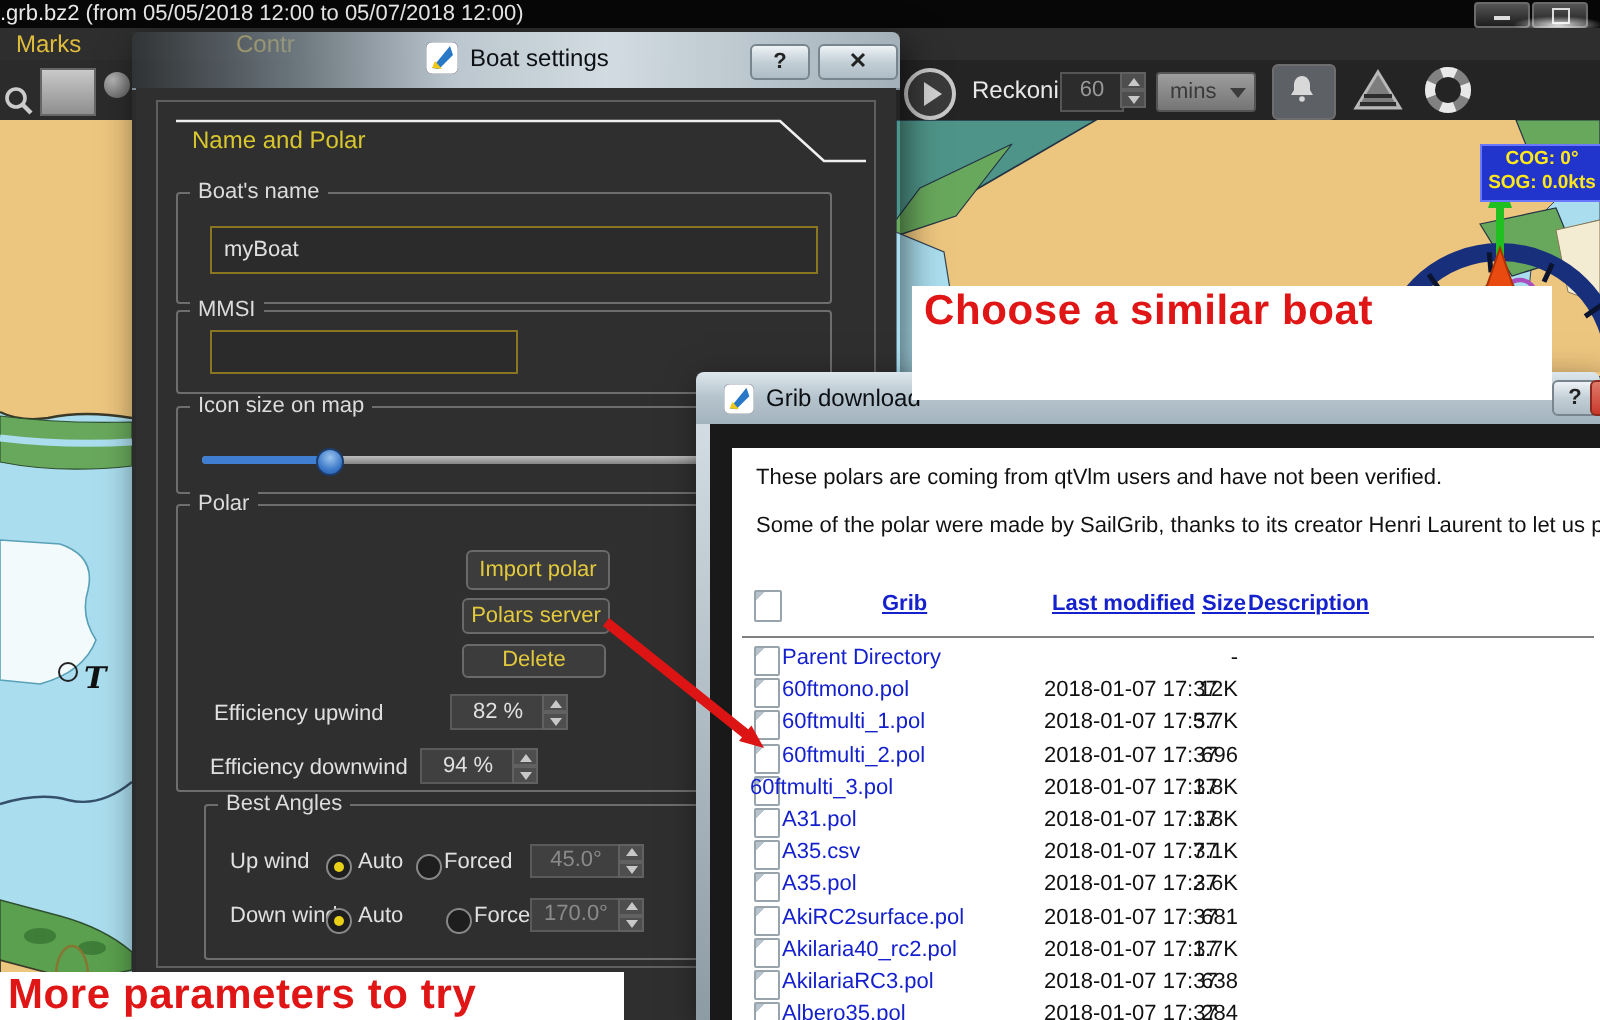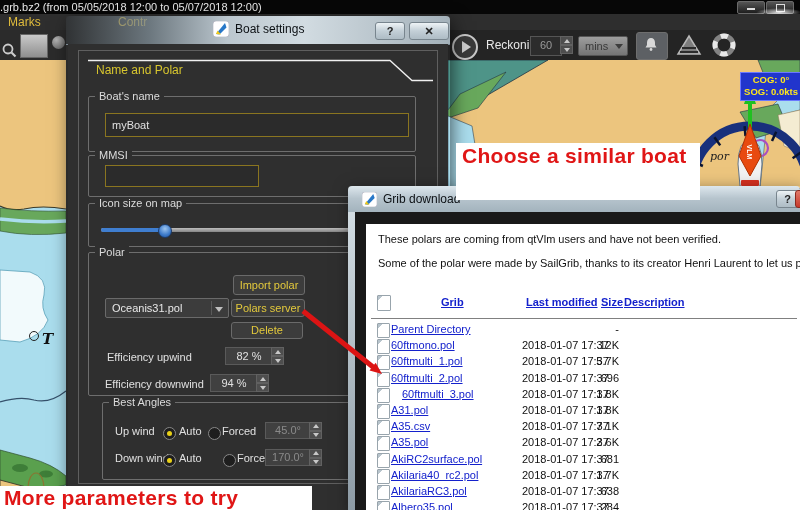--- a/index.html
+++ b/index.html
@@ -76,21 +76,21 @@
   .spinbox{background:#404040;border:1px solid #5a5a5a;color:#e0e0e0;font-size:11px;text-align:center;}
   .spinbox.dim{color:#8a8a8a;}
   .radio{width:11px;height:11px;border-radius:50%;border:1px solid #888;background:#1e1e1e;}
   .radio.checked::after{content:'';position:absolute;left:3px;top:3px;width:5px;height:5px;
             border-radius:50%;background:#e8d018;}
   
   .gb-body{left:0;top:26px;width:452px;height:298px;background:#191919;}
   .gb-glassleft{left:0;top:26px;width:7px;height:298px;background:linear-gradient(180deg,#d2dce2,#8d9ba5);}
   .gb-panel{left:18px;top:38px;width:434px;height:286px;background:#ffffff;color:#111;font-size:11px;}
   .gb-notice{white-space:nowrap;}
-  .link{color:#1421cc;text-decoration:underline;white-space:nowrap;}
+  .link{color:#1421cc;white-space:nowrap;}
   .thead{color:#1421cc;font-weight:bold;text-decoration:underline;white-space:nowrap;}
   .ficon{width:11px;height:13px;background:linear-gradient(135deg,#b8c4cc 0 3px,#fff 3px);
          border:1px solid #98a4ac;border-radius:1px;}
   .frow{position:relative;height:16.2px;}
   .fmod{position:absolute;left:156px;top:1px;white-space:nowrap;}
   .fsize{position:absolute;left:190px;top:1px;width:63px;text-align:right;white-space:nowrap;}
   .hr-line{border-top:1px solid #808080;height:0;}
   .x-red{background:linear-gradient(#e07a6a,#c8392b);border:1px solid #8a2a20;border-radius:3px 0 0 3px;}
   
   .note-box{background:#ffffff;z-index:30;}
@@ -242,25 +242,20 @@
     <div class="abs grp" style="left:22px;top:187px;width:326px;height:42px;">
       <span class="grp-label">Icon size on map</span>
       <div class="abs slider-track" style="left:12px;top:24px;width:250px;height:4px;"></div>
       <div class="abs slider-fill" style="left:12px;top:24px;width:62px;height:4px;"></div>
       <div class="abs slider-handle" style="left:69px;top:20px;width:12px;height:12px;"></div>
     </div>
 
     <div class="abs grp" style="left:22px;top:236px;width:326px;height:142px;">
       <span class="grp-label">Polar</span>
       <div class="abs yellow-btn" style="left:144px;top:22px;width:70px;height:18px;line-height:18px;">Import polar</div>
-      <div class="abs dk-select" style="left:16px;top:45px;width:116px;height:18px;line-height:18px;">
-        <span>Oceanis31.pol</span>
-        <div class="sel-sep"></div>
-        <div class="sel-arrow"></div>
-      </div>
       <div class="abs yellow-btn" style="left:142px;top:46px;width:72px;height:16px;line-height:16px;">Polars server</div>
       <div class="abs yellow-btn" style="left:142px;top:69px;width:70px;height:15px;line-height:15px;">Delete</div>
       <span class="abs dk-label" style="left:18px;top:98px;">Efficiency upwind</span>
       <div class="abs spinbox" style="left:136px;top:94px;width:46px;height:16px;line-height:16px;">82 %</div>
       <div class="abs spincol" style="left:182px;top:94px;height:18px;">
         <div class="sa-up"></div>
         <div class="sa-dn"></div>
       </div>
       <span class="abs dk-label" style="left:16px;top:125px;">Efficiency downwind</span>
       <div class="abs spinbox" style="left:121px;top:121px;width:46px;height:16px;line-height:16px;">94 %</div>
@@ -342,21 +337,21 @@
 
     <div class="frow">
       <div class="abs ficon" style="left:11px;top:1px;"></div>
       <span class="abs link" style="left:25px;top:1px;">60ftmulti_2.pol</span>
       <span class="fmod">2018-01-07 17:37</span>
       <span class="fsize">696</span>
     </div>
 
     <div class="frow">
       <div class="abs ficon" style="left:11px;top:1px;"></div>
-      <span class="abs link" style="left:36px;top:1px;">60ftmulti_3.pol</span>
+      <span class="abs link" style="left:9px;top:1px;">60ftmulti_3.pol</span>
       <span class="fmod">2018-01-07 17:37</span>
       <span class="fsize">1.8K</span>
     </div>
 
     <div class="frow">
       <div class="abs ficon" style="left:11px;top:1px;"></div>
       <span class="abs link" style="left:25px;top:1px;">A31.pol</span>
       <span class="fmod">2018-01-07 17:37</span>
       <span class="fsize">1.8K</span>
     </div>
@@ -400,21 +395,21 @@
       <div class="abs ficon" style="left:11px;top:1px;"></div>
       <span class="abs link" style="left:25px;top:1px;">Albero35.pol</span>
       <span class="fmod">2018-01-07 17:37</span>
       <span class="fsize">284</span>
     </div>
   </div>
       </div>
     </div>
   </div>
 
-  <div class="abs note-box" style="left:456px;top:143px;width:244px;height:57px;">
+  <div class="abs note-box" style="left:456px;top:143px;width:320px;height:57px;">
     <div class="note-text" style="position:absolute;left:6px;top:1px;">Choose a similar boat</div>
   </div>
   <div class="abs note-box" style="left:0;top:486px;width:312px;height:36px;">
     <div class="note-text" style="position:absolute;left:4px;top:0;">More parameters to try</div>
   </div>
 
   <svg class="abs overlay-svg">
     <line x1="303" y1="311" x2="373" y2="367" stroke="#dc1414" stroke-width="5"></line>
     <polygon points="382,374 369.5,370.5 375.7,362.7" fill="#dc1414"></polygon>
   </svg>

